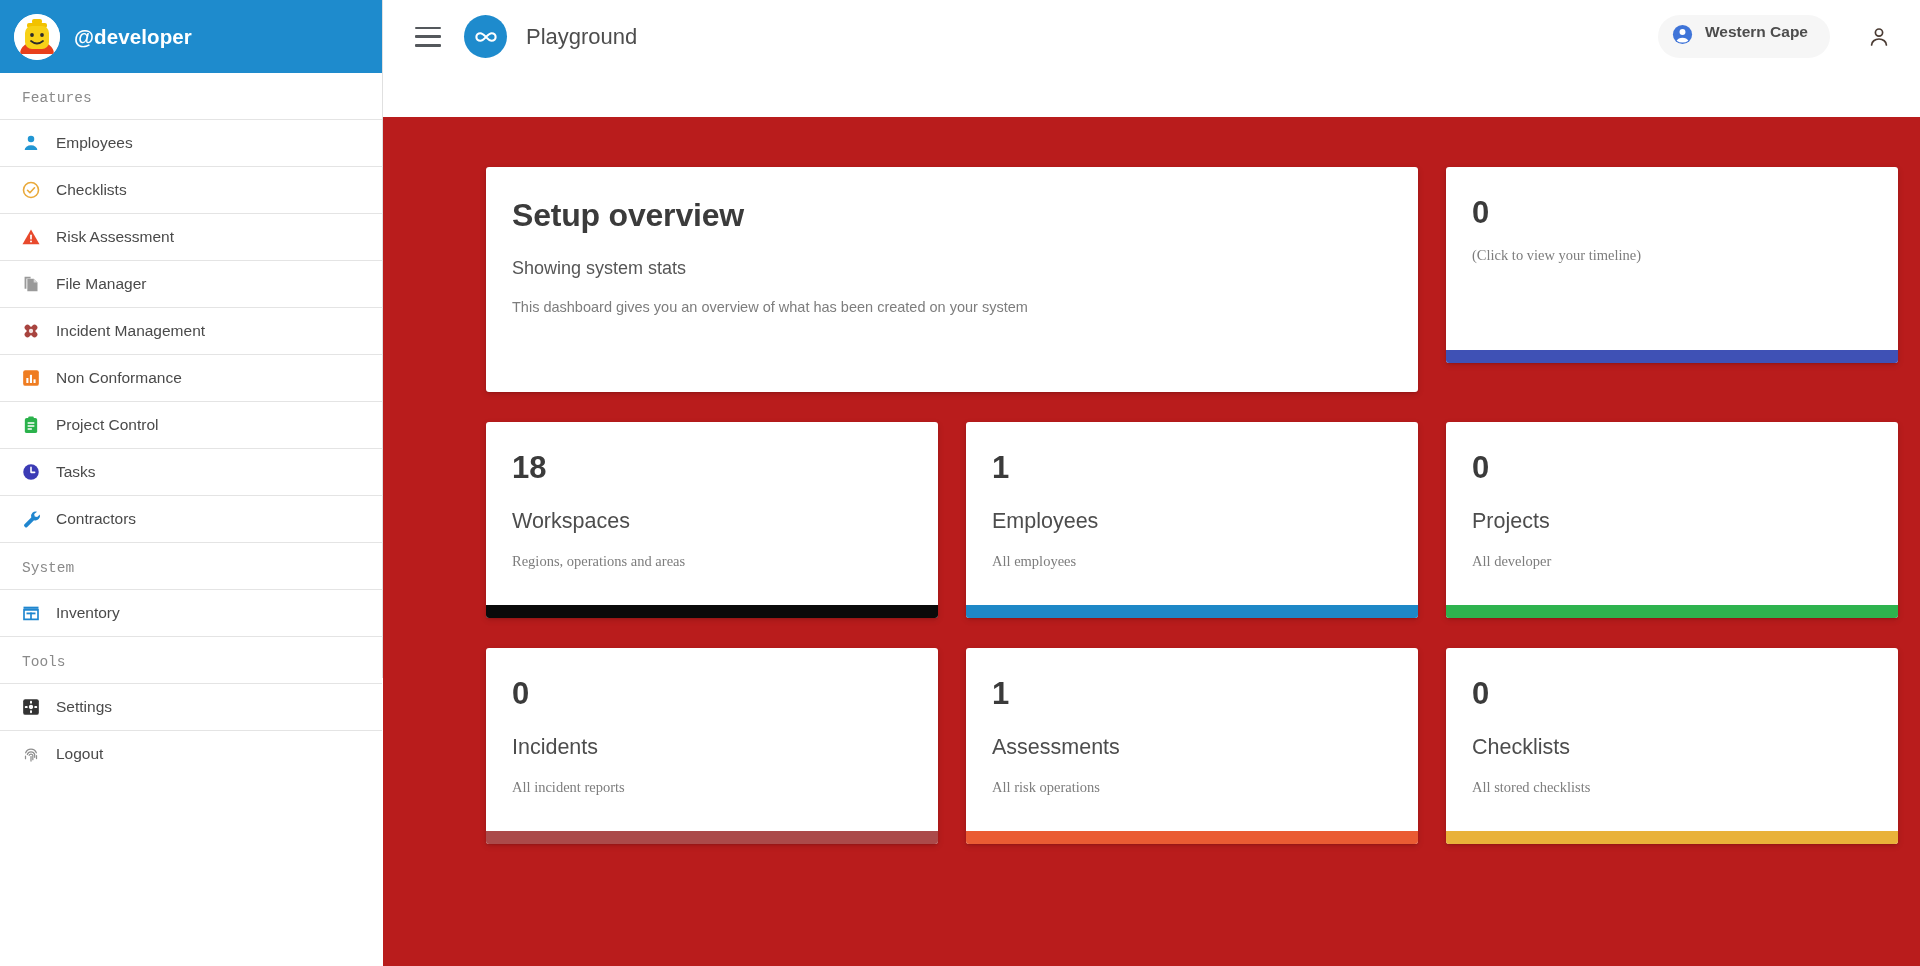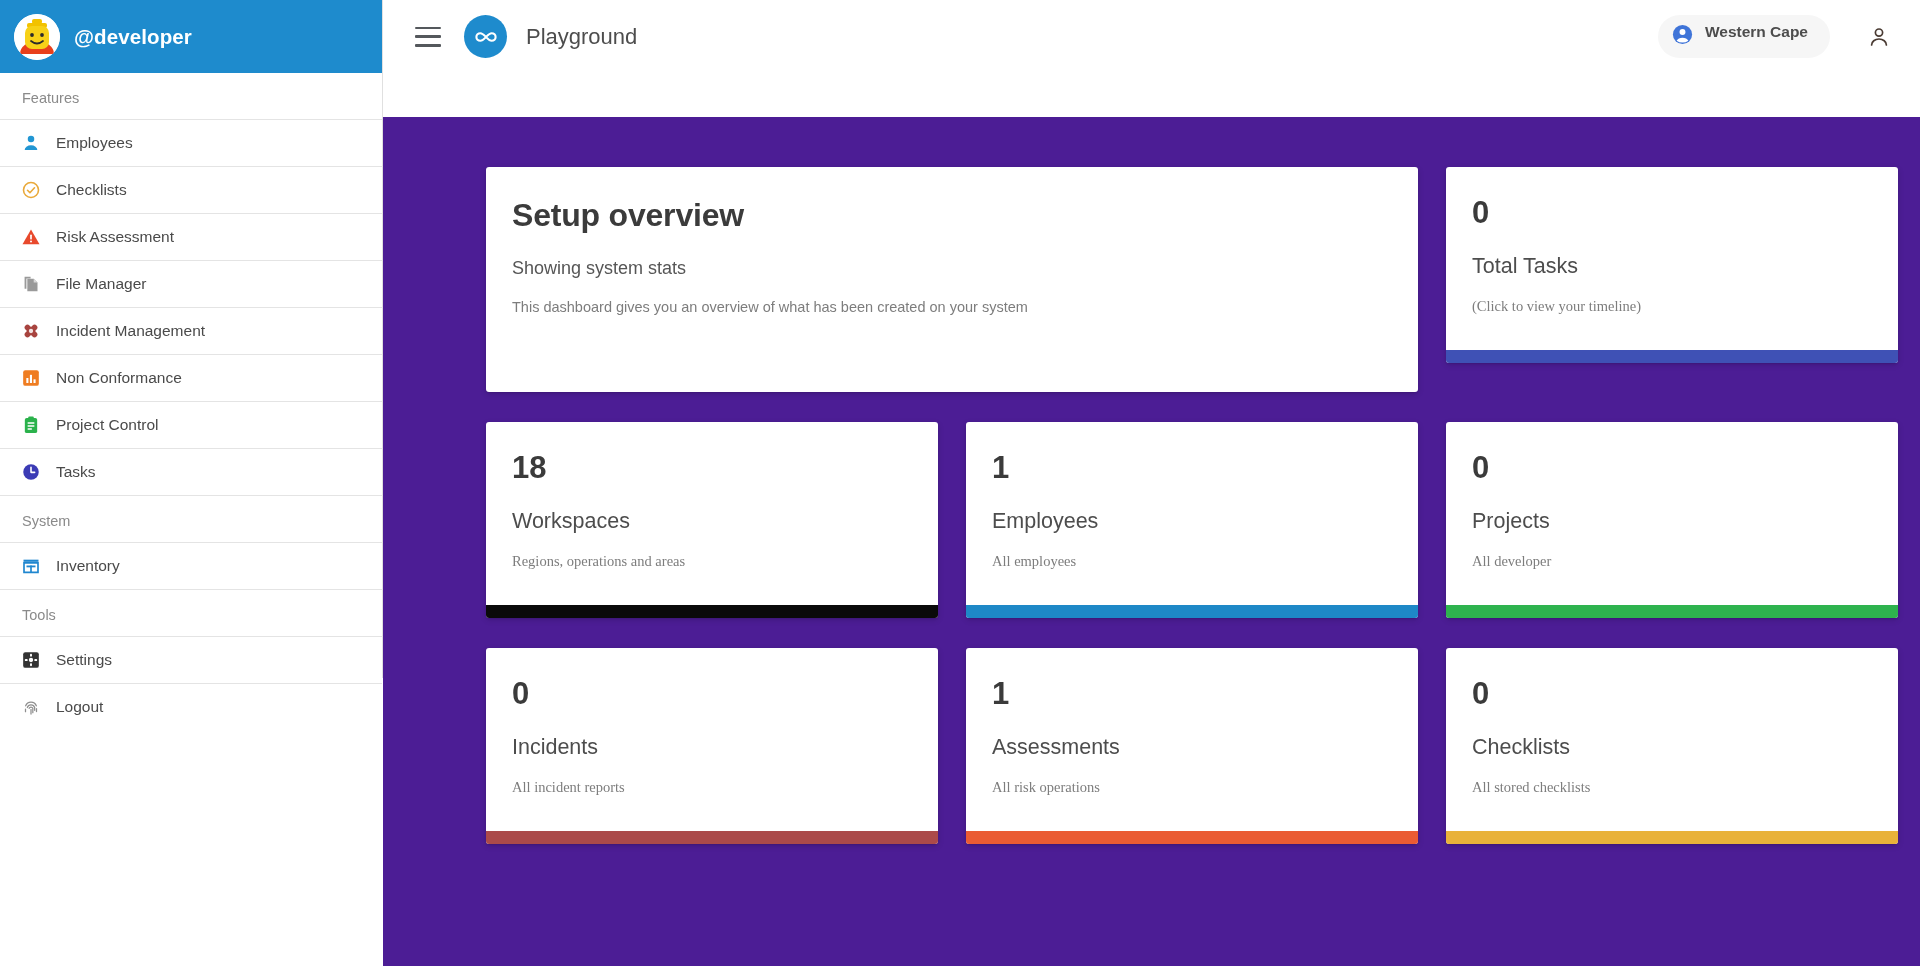--- a/index.html
+++ b/index.html
@@ -38,20 +38,21 @@
   .sidebar-user {
     color: #ffffff;
     font-size: 20.5px;
     font-weight: bold;
     letter-spacing: .1px;
   }
   .nav-section-label {
     color: #8a8a8a;
     font-size: 14.5px;
     padding: 17px 0 13px 22px;
+    font-family: Liberation Mono, monospace;
   }
   .nav-item {
     height: 47px;
     display: flex; align-items: center;
     padding-left: 20px;
     gap: 15px;
     border-top: 1px solid #e4e4e4;
     cursor: pointer;
     background: #fff;
   }
@@ -114,21 +115,21 @@
   .account-icon {
     margin-left: 36px;
     cursor: pointer;
     width: 26px; height: 26px;
     display: flex; align-items: center; justify-content: center;
   }
 
   
   .content {
     flex: 1 1 auto;
-    background: #4c1d95;
+    background: #b91c1c;
     padding: 50px 8px 0 0;
     overflow: hidden;
   }
   .grid {
     display: grid;
     grid-template-columns: 452px 452px 452px;
     gap: 0px 28px;
     padding-left: 103px;
   }
   .card {
@@ -275,20 +276,28 @@
         </div>
         <div class="nav-item">
           <span class="nav-icon">
             <svg width="20" height="20" viewBox="0 0 24 24" aria-hidden="true">
               <circle cx="12" cy="12" r="9.3" fill="#3b3bb5"></circle>
               <path d="M12 6.4 v6 h4.4" fill="none" stroke="#fff" stroke-width="1.9" stroke-linecap="round" stroke-linejoin="round"></path>
             </svg>
           </span>
           <span class="nav-label">Tasks</span>
         </div>
+        <div class="nav-item">
+          <span class="nav-icon">
+            <svg width="20" height="20" viewBox="0 0 24 24" aria-hidden="true">
+              <path d="M19.3 3.2 a5.6 5.6 0 0 0 -7 7 L4.2 18.3 a1.9 1.9 0 0 0 0 2.7 l0.6 0.6 a1.9 1.9 0 0 0 2.7 0 l8.1 -8.1 a5.6 5.6 0 0 0 7 -7 l-3.2 3.2 l-2.9 -0.7 l-0.7 -2.9 z" fill="#1f86cf"></path>
+            </svg>
+          </span>
+          <span class="nav-label">Contractors</span>
+        </div>
         <div class="nav-section-label sec-gap-top">System</div>
         <div class="nav-item">
           <span class="nav-icon">
             <svg width="20" height="20" viewBox="0 0 24 24" aria-hidden="true">
               <path d="M3 4.4 h18 v2.6 h-18 z" fill="#1f86cf"></path>
               <path d="M3.6 8.2 h16.8 v11.4 h-16.8 z" fill="none" stroke="#1f86cf" stroke-width="2"></path>
               <rect x="6.6" y="11.4" width="10.8" height="2.2" fill="#1f86cf"></rect>
               <rect x="11" y="11.4" width="2" height="8.2" fill="#1f86cf"></rect>
             </svg>
           </span>
@@ -371,21 +380,20 @@
           <div class="card-body">
             <div class="ov-title">Setup overview</div>
             <div class="ov-sub">Showing system stats</div>
             <div class="ov-desc">This dashboard gives you an overview of what has been created on your system</div>
           </div>
         </div>
 
         <div class="card card-tasks stat-card">
           <div class="stat-body">
             <div class="stat-num">0</div>
-            <div class="stat-label">Total Tasks</div>
             <div class="stat-desc">(Click to view your timeline)</div>
           </div>
           <div class="stat-bar" id="bar-0" style="background: rgb(63, 81, 181);"></div>
         </div>
 
         <div id="rest-cards" style="display:contents"><div class="card stat-card">
               <div class="stat-body">
                 <div class="stat-num">18</div>
                 <div class="stat-label">Workspaces</div>
                 <div class="stat-desc">Regions, operations and areas</div>

